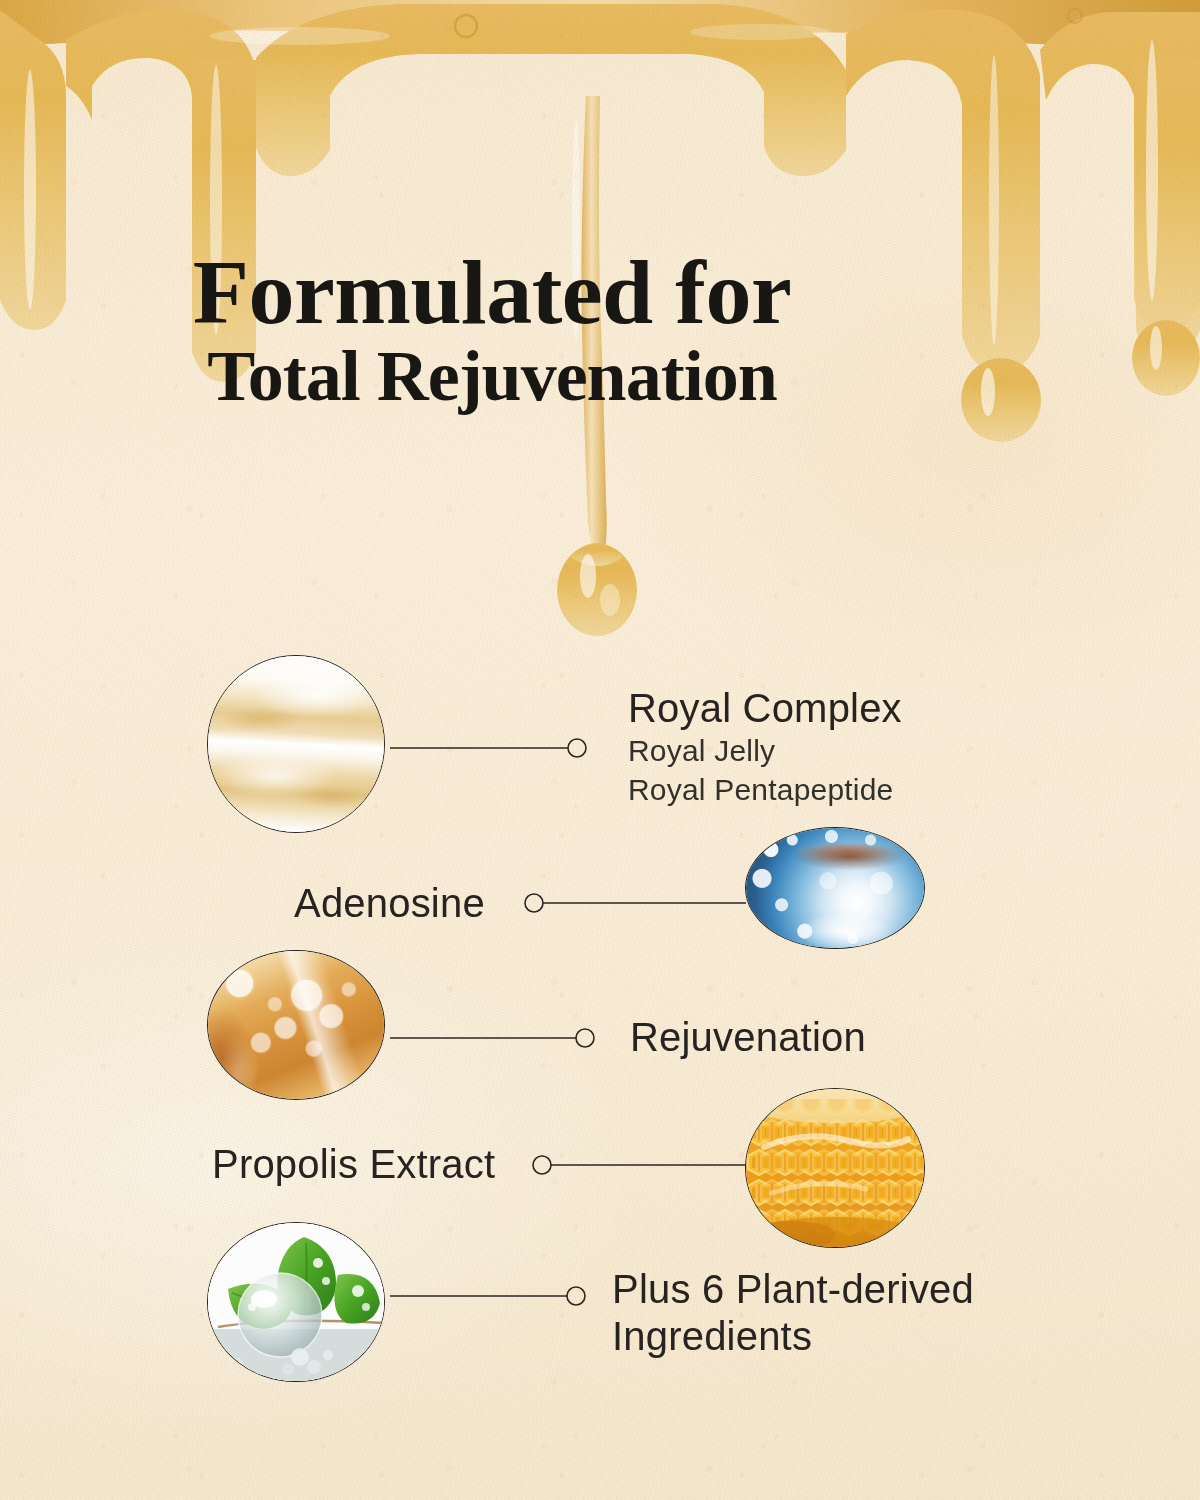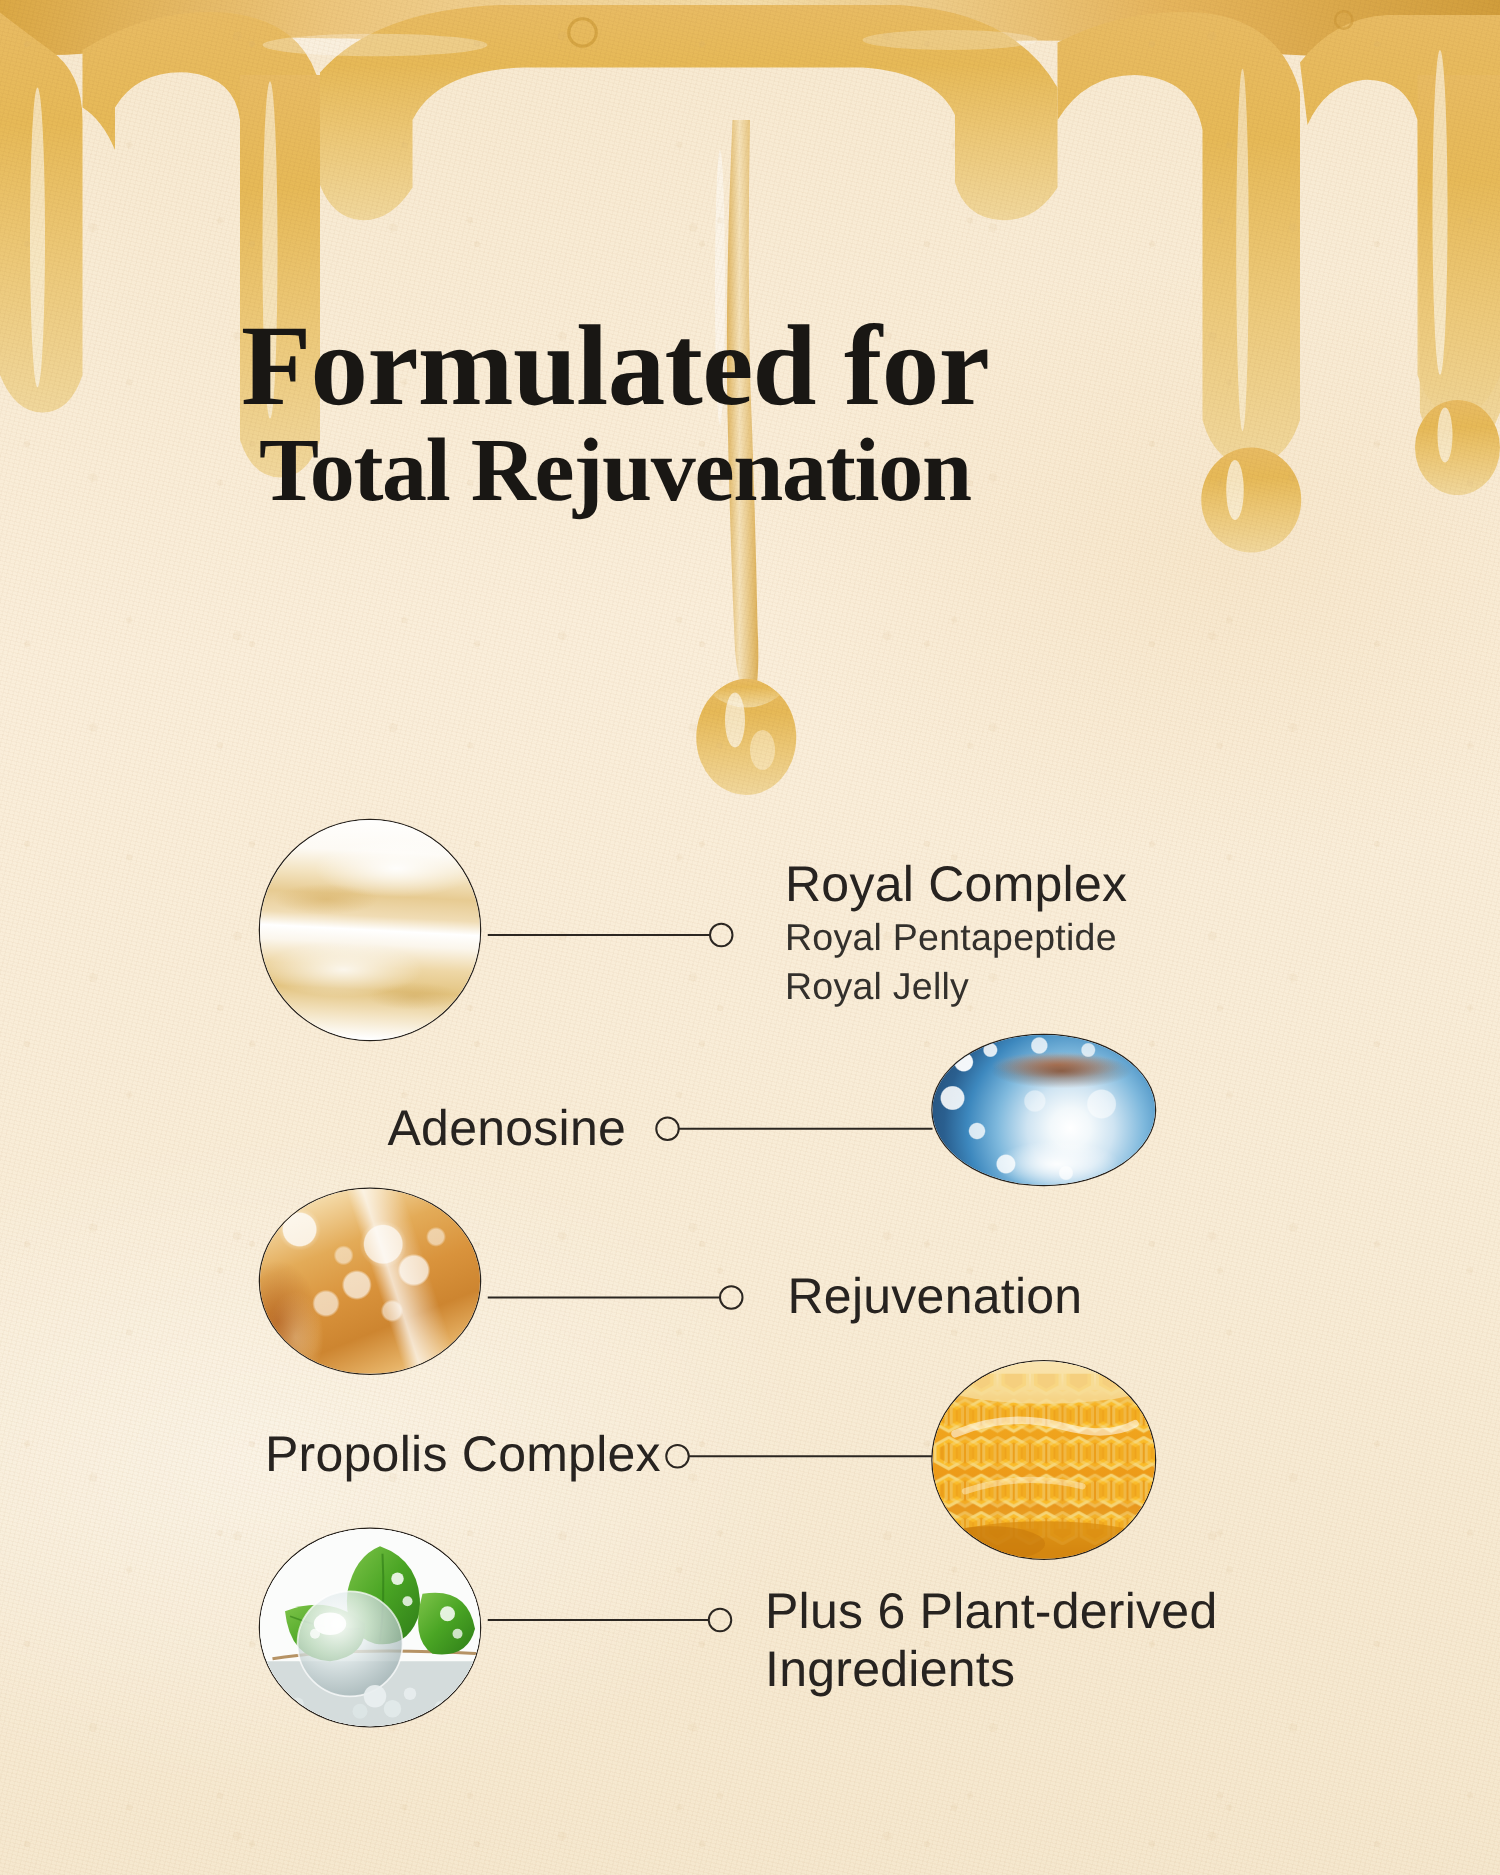--- a/index.html
+++ b/index.html
@@ -260,27 +260,27 @@
         <div class="img art-cream"></div>
       </div>
       <div class="connector" style="left:390px; top:733px;">
         <svg width="205" height="30" viewBox="0 0 205 30">
           <line x1="0" y1="15" x2="178" y2="15" stroke="#2b2621" stroke-width="1.6"></line>
           <circle cx="187" cy="15" r="9" fill="none" stroke="#2b2621" stroke-width="1.6"></circle>
         </svg>
       </div>
       <div class="label" style="left:628px; top:686px;">
         <span class="main">Royal Complex</span>
+        <span class="sub">Royal Jelly</span>
         <span class="sub">Royal Pentapeptide</span>
-        <span class="sub">Royal Jelly</span>
-      </div>
-    </div>
-
-    <div class="row">
-      <div class="label" style="left:310px; top:881px;">
+      </div>
+    </div>
+
+    <div class="row">
+      <div class="label" style="left:294px; top:881px;">
         <span class="main">Adenosine</span>
       </div>
       <div class="connector" style="left:524px; top:888px;">
         <svg width="228" height="30" viewBox="0 0 228 30">
           <circle cx="10" cy="15" r="9" fill="none" stroke="#2b2621" stroke-width="1.6"></circle>
           <line x1="19" y1="15" x2="222" y2="15" stroke="#2b2621" stroke-width="1.6"></line>
         </svg>
       </div>
       <div class="thumb" style="left:745px; top:827px; width:180px; height:122px; border-radius:50%;">
         <div class="img art-blue"></div>
@@ -297,21 +297,21 @@
           <circle cx="195" cy="15" r="9" fill="none" stroke="#2b2621" stroke-width="1.6"></circle>
         </svg>
       </div>
       <div class="label" style="left:630px; top:1015px;">
         <span class="main">Rejuvenation</span>
       </div>
     </div>
 
     <div class="row">
       <div class="label" style="left:212px; top:1142px;">
-        <span class="main">Propolis Complex</span>
+        <span class="main">Propolis Extract</span>
       </div>
       <div class="connector" style="left:532px; top:1150px;">
         <svg width="220" height="30" viewBox="0 0 220 30">
           <circle cx="10" cy="15" r="9" fill="none" stroke="#2b2621" stroke-width="1.6"></circle>
           <line x1="19" y1="15" x2="216" y2="15" stroke="#2b2621" stroke-width="1.6"></line>
         </svg>
       </div>
       <div class="thumb" style="left:745px; top:1088px; width:180px; height:160px;">
         <div class="img art-comb">
           <svg class="cells" width="180" height="160" viewBox="0 0 180 160" preserveAspectRatio="none">

